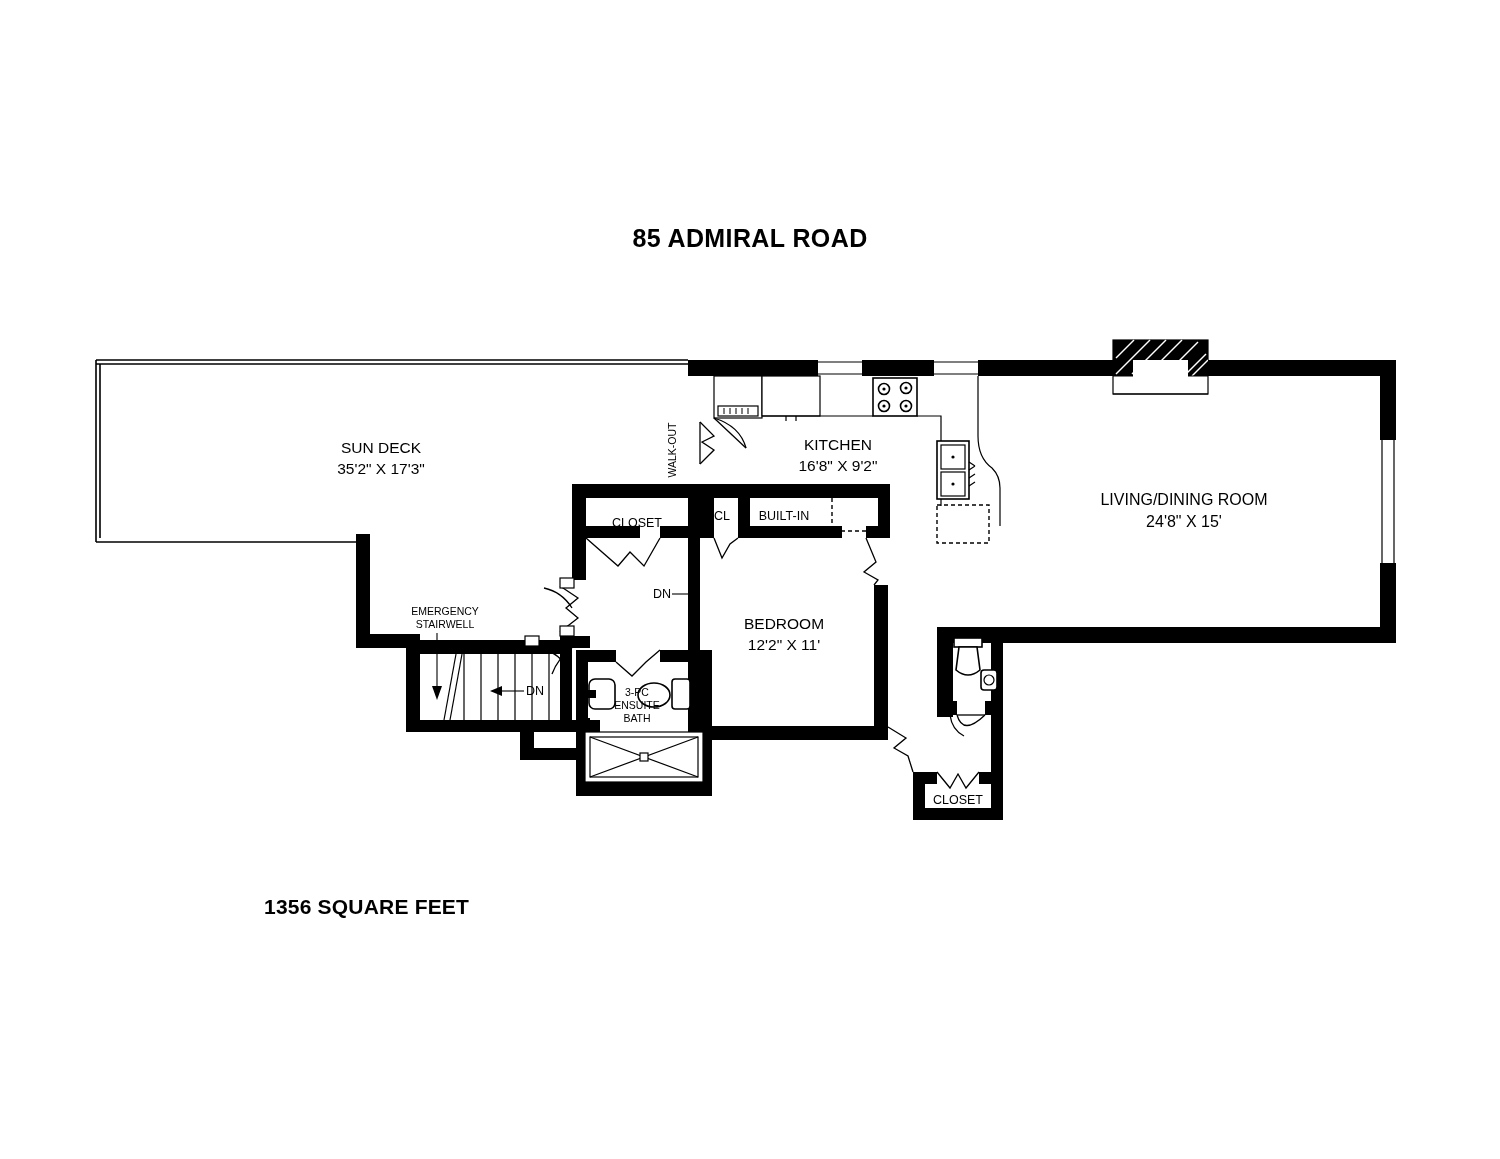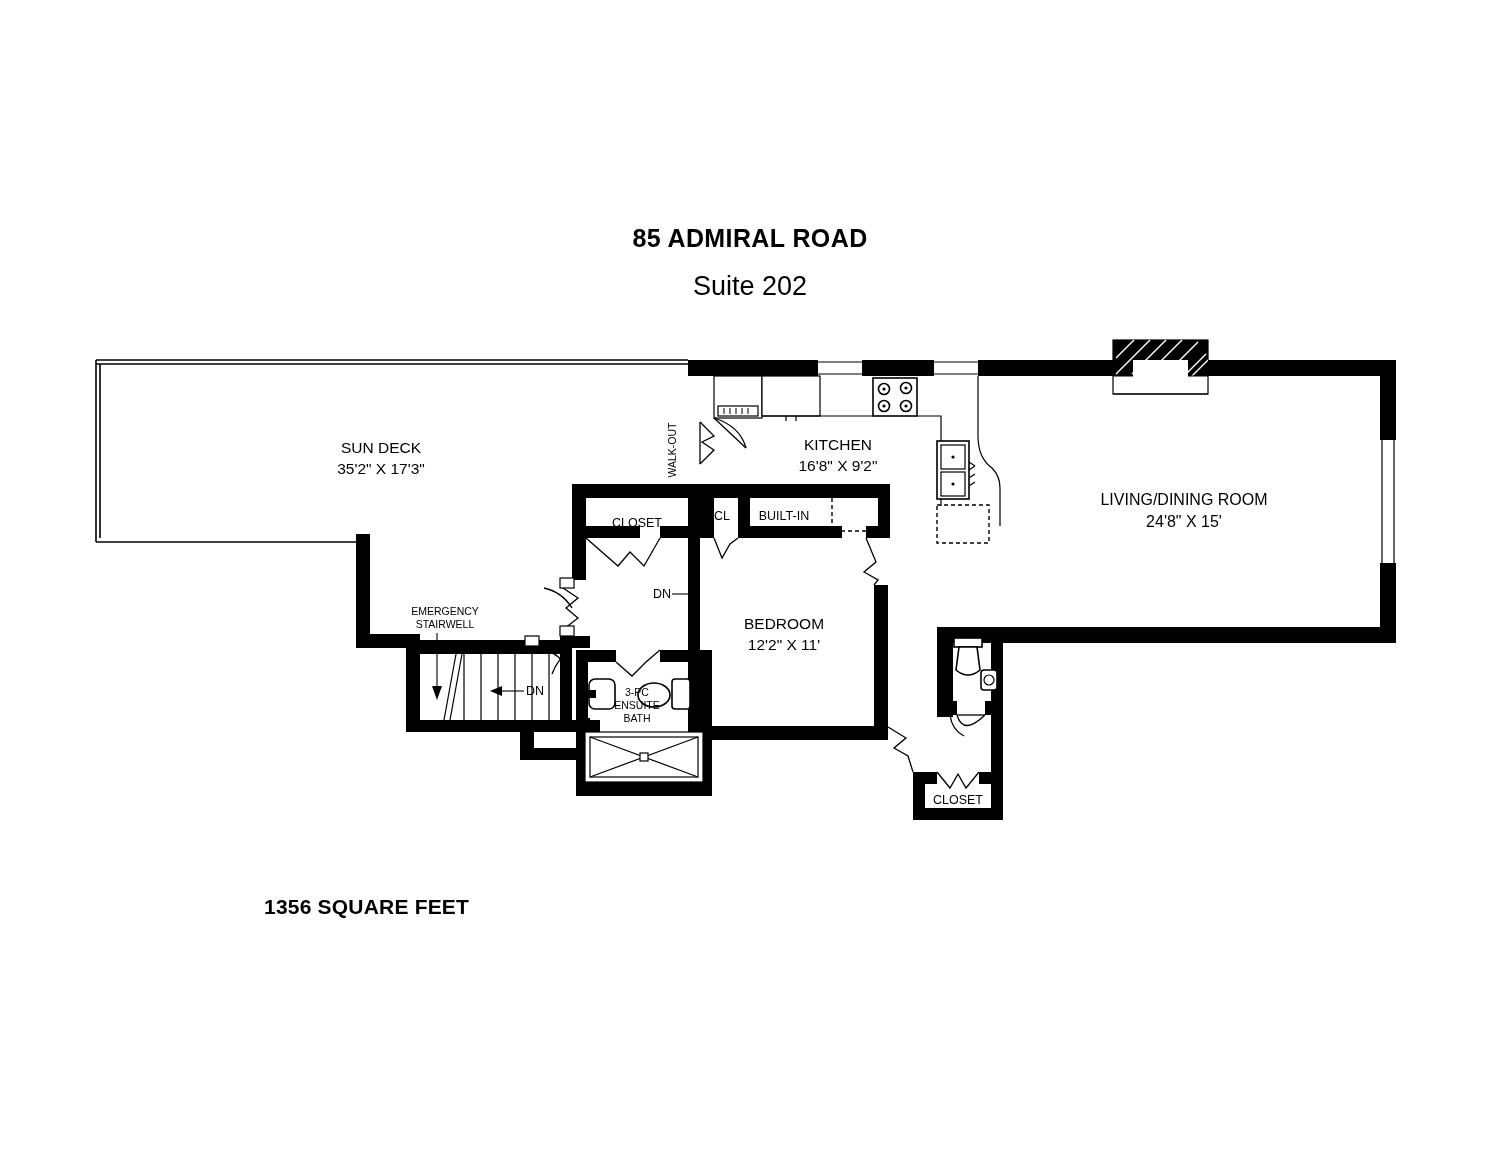--- a/index.html
+++ b/index.html
@@ -65,21 +65,20 @@
   .swing { fill: none; stroke: #000000; stroke-width: 1.3; }
   .burner { fill: #ffffff; stroke: #000000; stroke-width: 1.6; }
   .burner-dot { fill: #000000; }
 </style>
 </head>
 <body>
 
 <div id="plan-root">
 
   <div class="title-main">85 ADMIRAL ROAD</div>
-  <div class="title-sub">Suite 202</div>
   <div class="footer-area">1356 SQUARE FEET</div>
 
   <svg width="1500" height="1159" viewBox="0 0 1500 1159">
 
     <g>
       <path class="thinline" d="M 96,342 L 688,342"></path>
       <path class="thinline" d="M 96,346 L 688,346"></path>
       <path class="thinline" d="M 96,342 L 96,524"></path>
       <path class="thinline" d="M 100,346 L 100,520"></path>
       <path class="thinline" d="M 96,524 L 370,524"></path>

